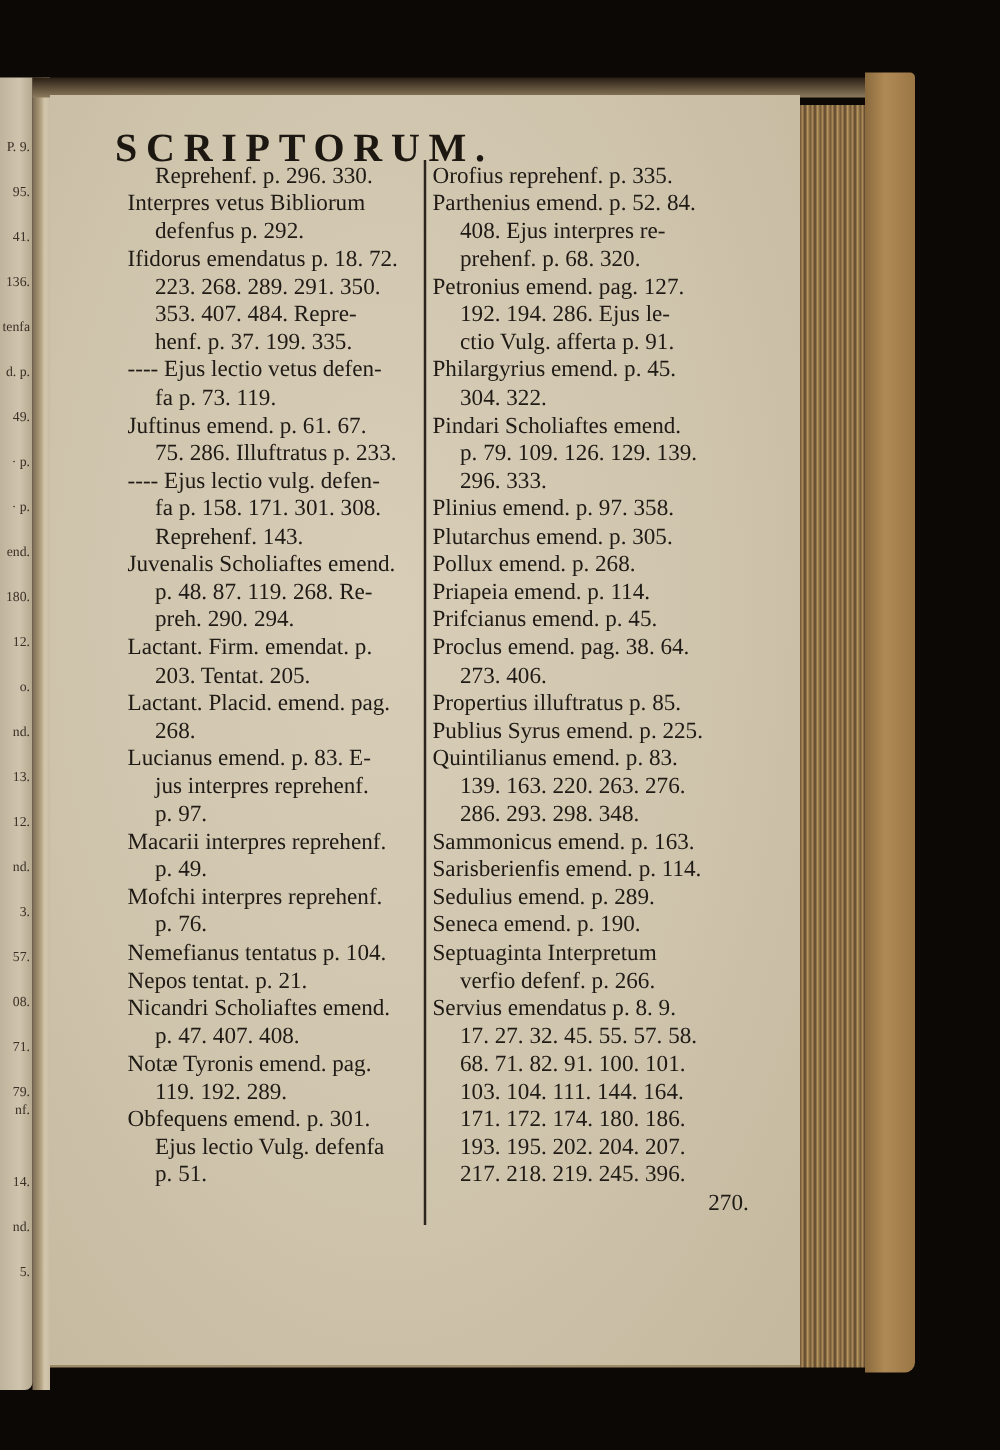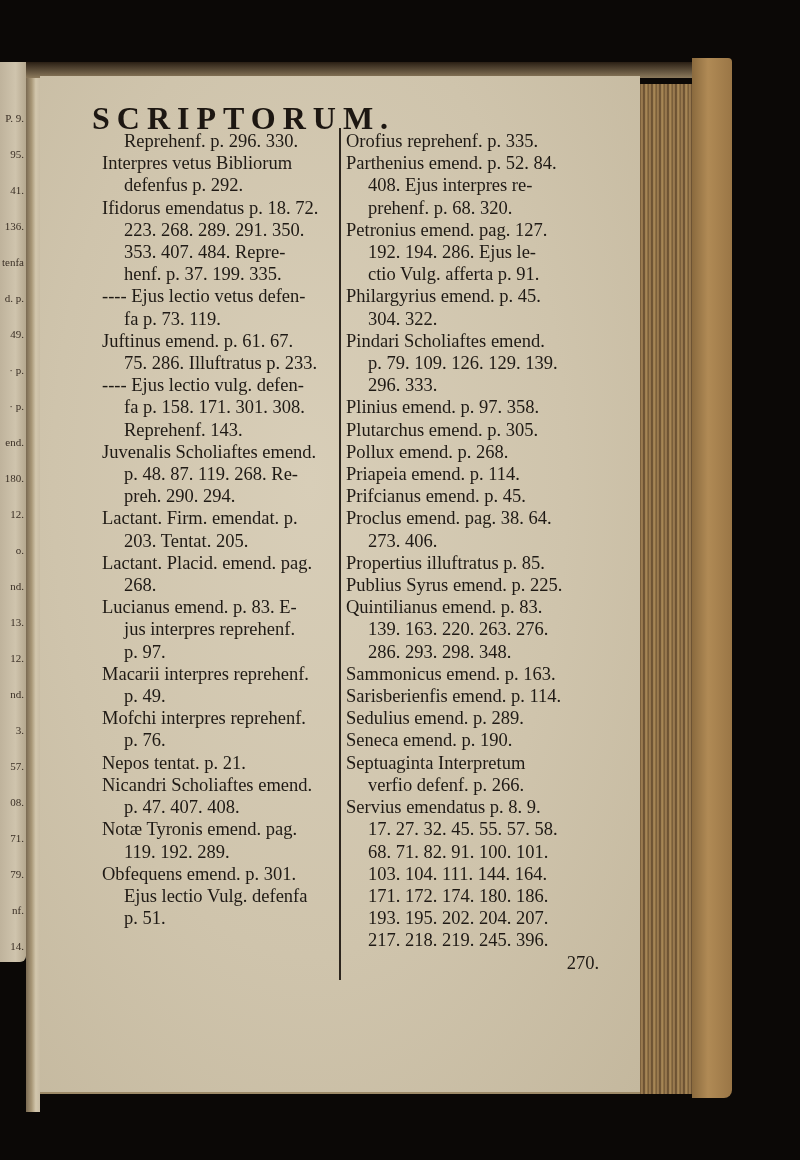--- a/index.html
+++ b/index.html
@@ -3,21 +3,21 @@
   <meta charset="utf-8">
   <style>
     html, body { margin: 0; padding: 0; }
     body {
       width: 800px; height: 1160px; overflow: hidden;
       background: #0b0806;
       position: relative;
       font-family: "Liberation Serif", "DejaVu Serif", serif;
     }
     .left-sliver {
-      position: absolute; left: 0; top: 62px; width: 26px; height: 900px;
+      position: absolute; left: 0; top: 62px; width: 26px; height: 1050px;
       background: linear-gradient(90deg, #bfb39c 0%, #cfc4ad 60%, #b5a88f 100%);
       overflow: hidden;
       border-radius: 0 0 6px 0;
     }
     .left-sliver .frag {
       position: absolute; right: 2px; font-size: 11px; color: #3a2f25; white-space: nowrap;
     }
     .gutter {
       position: absolute; left: 26px; top: 62px; width: 14px; height: 1050px;
       background: linear-gradient(90deg, #7a6a52 0%, #a89777 40%, #d3c7ad 70%, #c8bca4 100%);
@@ -76,21 +76,21 @@
     <span class="frag" style="top: 482px;">o.</span>
     <span class="frag" style="top: 518px;">nd.</span>
     <span class="frag" style="top: 554px; text-align: right;">13.</span>
     <span class="frag" style="top: 590px;">12.</span>
     <span class="frag" style="top: 626px;">nd.</span>
     <span class="frag" style="top: 662px;">3.</span>
     <span class="frag" style="top: 698px; text-align: right;">57.</span>
     <span class="frag" style="top: 734px;">08.</span>
     <span class="frag" style="top: 770px;">71.</span>
     <span class="frag" style="top: 806px;">79.</span>
-    <span class="frag" style="top: 842px; margin-left: 42px;">nf.</span>
+    <span class="frag" style="top: 820px; margin-left: 42px;">nf.</span>
     <span class="frag" style="top: 878px;">14.</span>
     <span class="frag" style="top: 914px;">nd.</span>
     <span class="frag" style="top: 950px;">5.</span>
   </div>
 <div class="gutter"></div>
 <div class="top-shadow"></div>
 <div class="page"></div>
 <div class="page-edges"></div>
 <div class="binding"></div>
 
@@ -144,20 +144,23 @@
     </div>
     <div class="entry">
       <span class="line">Macarii interpres reprehenf.</span>
       <span class="line cont">p. 49.</span>
     </div>
     <div class="entry">
       <span class="line">Mofchi interpres reprehenf.</span>
       <span class="line cont">p. 76.</span>
     </div>
     <div class="entry">
+      <span class="line">Nemefianus tentatus p. 104.</span>
+    </div>
+    <div class="entry">
       <span class="line">Nepos tentat. p. 21.</span>
     </div>
     <div class="entry">
       <span class="line">Nicandri Scholiaftes emend.</span>
       <span class="line cont">p. 47. 407. 408.</span>
     </div>
     <div class="entry">
       <span class="line">Notæ Tyronis emend. pag.</span>
       <span class="line cont">119. 192. 289.</span>
     </div>

